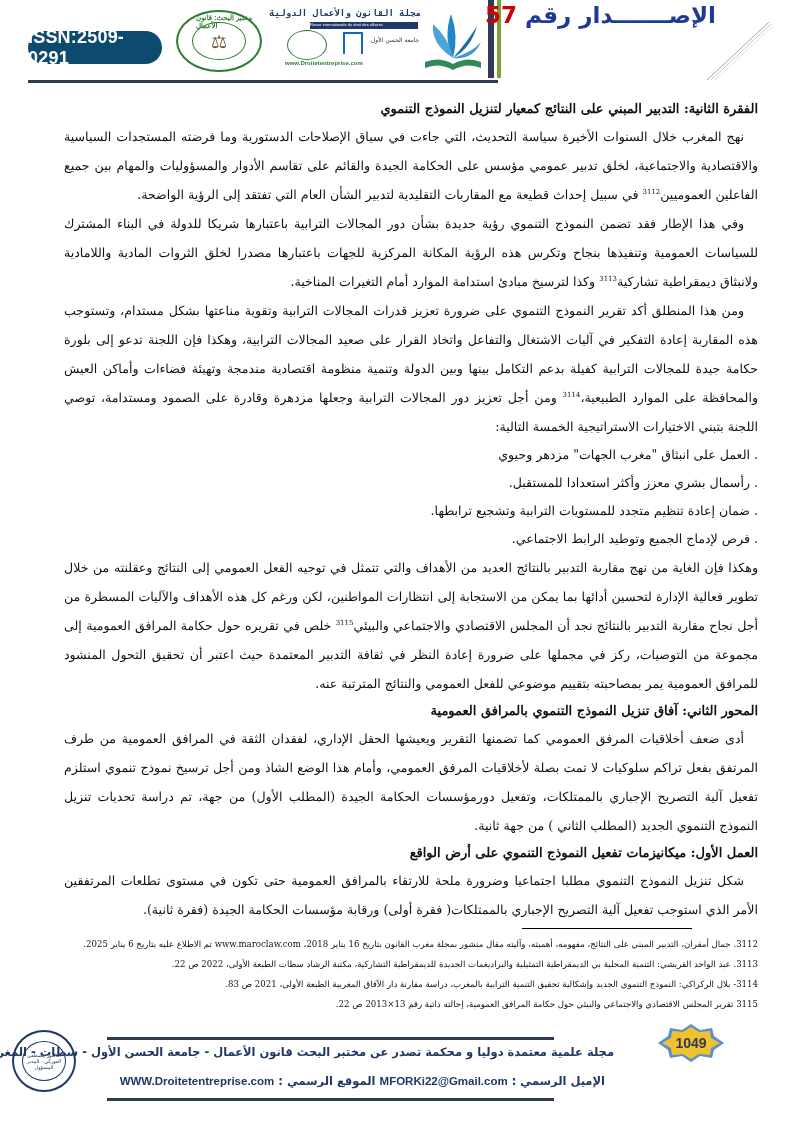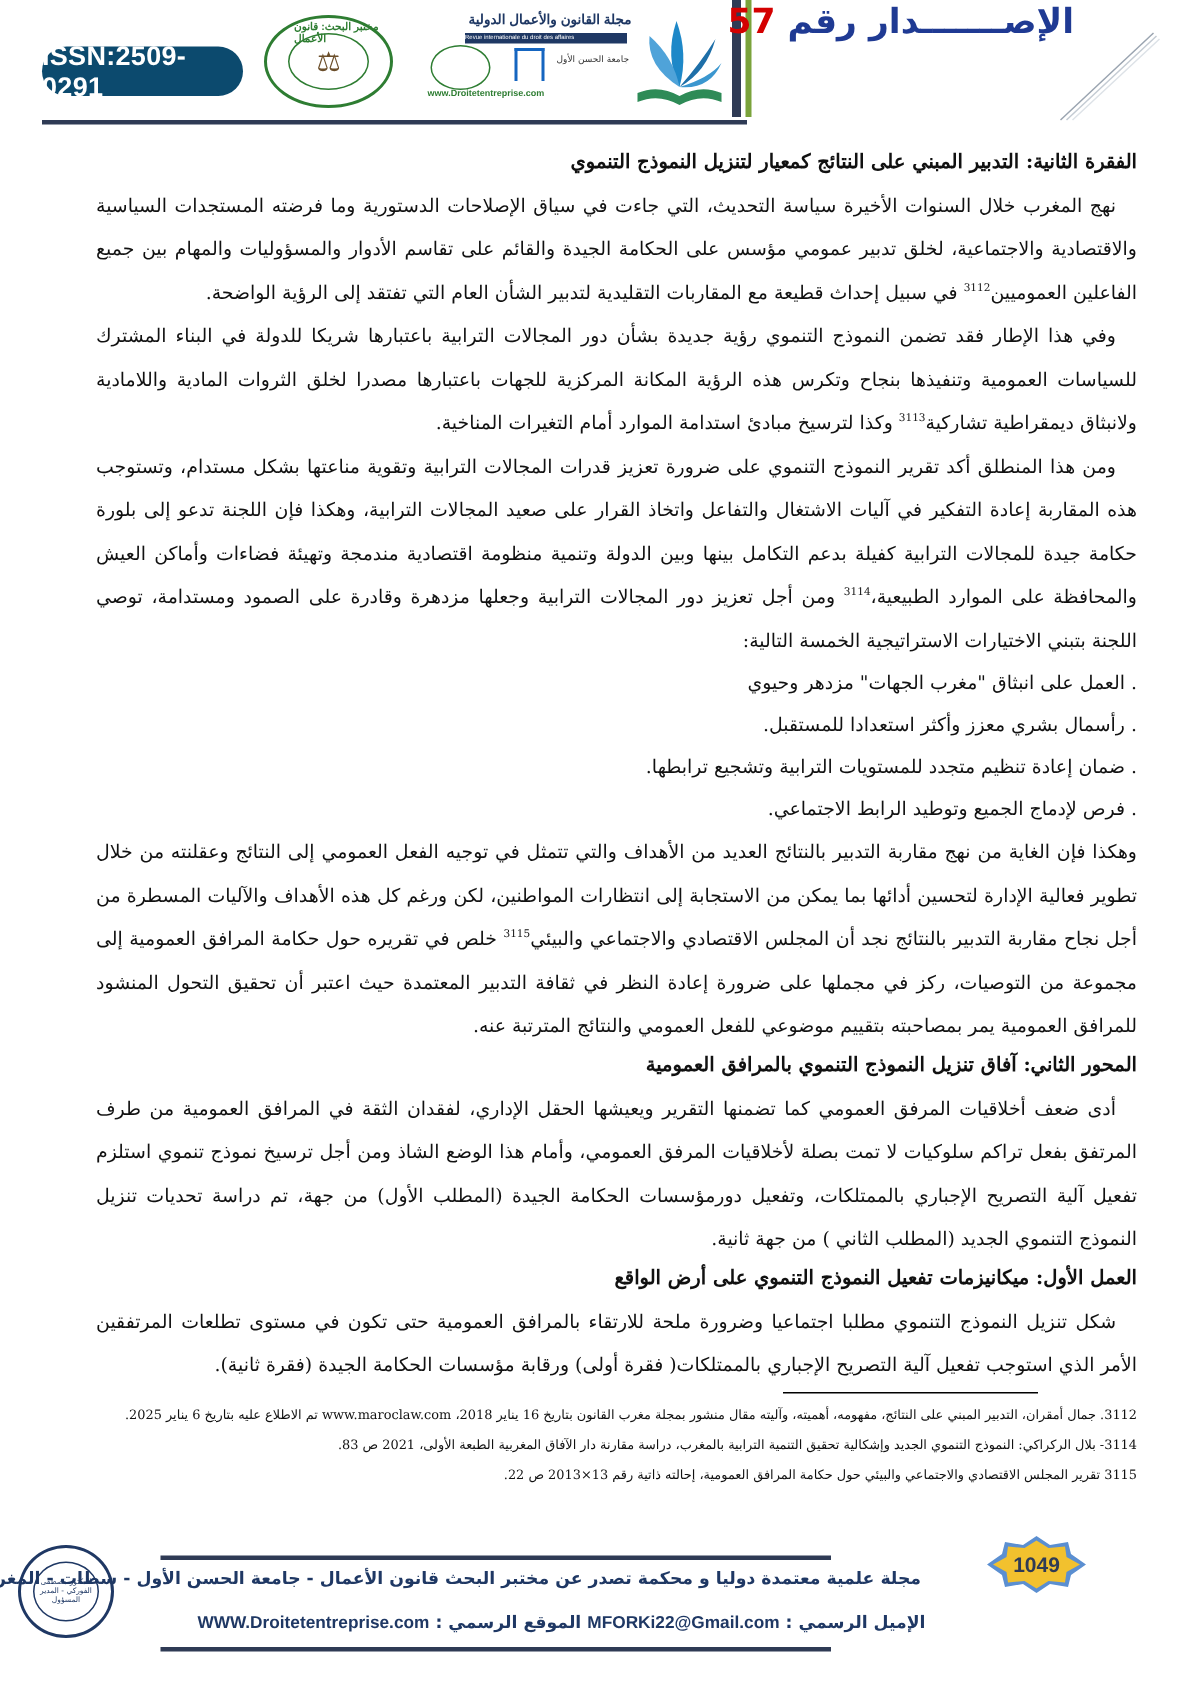--- a/index.html
+++ b/index.html
@@ -15,21 +15,21 @@
     display: flex; align-items: center; justify-content: center; letter-spacing: 0.2px;
   }
   .lab-logo {
     position: absolute; left: 176px; top: 10px; width: 86px; height: 62px;
     border: 2px solid #2e7d32; border-radius: 50%;
     display: flex; align-items: center; justify-content: center;
   }
   .lab-logo .inner { width: 54px; height: 38px; border: 1px solid #2e7d32; border-radius: 50%; display:flex; align-items:center; justify-content:center; font-size: 18px; color:#6b4e2a; }
   .lab-ring-text { position: absolute; font-family: "Liberation Sans", sans-serif; font-size: 7px; color:#2e7d32; font-weight: bold; }
   .journal-logo { position: absolute; left: 283px; top: 8px; width: 200px; height: 62px; }
-  .journal-title { position: absolute; right: 62px; top: 0; font-family: Liberation Sans, sans-serif; font-size: 9px; font-weight: bold; color: #1f3864; white-space: nowrap; direction: rtl; }
+  .journal-title { position: absolute; right: 62px; top: 0; font-family: Liberation Mono, monospace; font-size: 9px; font-weight: bold; color: #1f3864; white-space: nowrap; direction: rtl; }
   .journal-sub { position: absolute; left: 27px; top: 14px; width: 108px; height: 7px; background: #1f3864; color:#fff; font-size: 4px; font-family:"Liberation Sans",sans-serif; overflow:hidden; white-space:nowrap; }
   .journal-site { position: absolute; left: 2px; top: 52px; font-family: "Liberation Sans", sans-serif; font-size: 6px; font-weight: bold; color: #2e7d32; }
   .mini-logo { position:absolute; left:4px; top:22px; width:40px; height:30px; border:1px solid #2e7d32; border-radius:50%; }
   .uni-mark { position:absolute; left:60px; top:24px; width:20px; height:22px; border:2px solid #1565c0; border-bottom:none; }
   .uni-name { position:absolute; left:88px; top:28px; font-size:6px; color:#333; font-family:"DejaVu Sans",sans-serif; direction: rtl; }
   .book-icon { position: absolute; left: 140px; top: 0; width: 60px; height: 64px; }
   .vbar1 { position: absolute; left: 488px; top: 0; width: 6px; height: 78px; background: #2f3b55; }
   .vbar2 { position: absolute; left: 497px; top: 0; width: 4px; height: 78px; background: #7aa33b; }
   .issue-line {
     position: absolute; left: 516px; top: 2px; width: 200px; text-align: right; direction: rtl;
@@ -54,21 +54,21 @@
   
   .fn-rule { position: absolute; left: 522px; top: 928px; width: 170px; height: 1px; background: #000; }
   .footnotes { position: absolute; left: 64px; top: 934px; width: 694px; direction: rtl; font-size: 8.6px; line-height: 20px; }
 
   
   .footer-logo { position: absolute; left: 12px; top: 1030px; width: 64px; height: 62px; border: 2px solid #1f3864; border-radius: 50%; display:flex; align-items:center; justify-content:center; }
   .footer-logo .inner { width: 44px; height: 40px; border:1px solid #1f3864; border-radius: 50%; font-size: 5px; color:#1f3864; display:flex; align-items:center; justify-content:center; text-align:center; font-family:"DejaVu Sans",sans-serif; }
   .f-rule-top { position: absolute; left: 107px; top: 1037px; width: 447px; height: 3px; background: #2f3b55; }
   .f-rule-bot { position: absolute; left: 107px; top: 1098px; width: 447px; height: 3px; background: #2f3b55; }
   .footer-l1 { position: absolute; left: 107px; top: 1045px; width: 507px; text-align: right; direction: rtl; font-family: "DejaVu Sans", sans-serif; font-size: 11.5px; font-weight: bold; color: #1f3864; white-space: nowrap; }
-  .footer-l2 { position: absolute; left: 130px; top: 1074px; width: 475px; text-align: right; direction: rtl; font-family: "DejaVu Sans", sans-serif; font-size: 11.5px; font-weight: bold; color: #1f3864; white-space: nowrap; margin-left: 12px; }
+  .footer-l2 { position: absolute; left: 130px; top: 1074px; width: 475px; text-align: right; direction: rtl; font-family: "DejaVu Sans", sans-serif; font-size: 11.5px; font-weight: bold; color: #1f3864; white-space: nowrap; }
   .footer-l2 .latin { direction: ltr; unicode-bidi: embed; font-family: "Liberation Sans", sans-serif; }
   .page-badge { position: absolute; left: 658px; top: 1024px; width: 66px; height: 38px; }
   .page-badge svg { position: absolute; left: 0; top: 0; }
   .page-badge span { position: absolute; left: 0; top: 0; width: 66px; height: 38px; display: flex; align-items: center; justify-content: center; font-family: "Liberation Sans", sans-serif; font-weight: bold; font-size: 14px; color: #2f3b55; }
 </style>
 </head>
 <body>
 
 <div class="header">
   <div class="issn">ISSN:2509-0291</div>
@@ -130,20 +130,21 @@
   <h2>المحور الثاني: آفاق تنزيل النموذج التنموي بالمرافق العمومية</h2>
   <p>أدى ضعف أخلاقيات المرفق العمومي كما تضمنها التقرير ويعيشها الحقل الإداري، لفقدان الثقة في المرافق العمومية من طرف المرتفق بفعل تراكم سلوكيات لا تمت بصلة لأخلاقيات المرفق العمومي، وأمام هذا الوضع الشاذ ومن أجل ترسيخ نموذج تنموي استلزم تفعيل آلية التصريح الإجباري بالممتلكات، وتفعيل دورمؤسسات الحكامة الجيدة (المطلب الأول) من جهة، تم دراسة تحديات تنزيل النموذج التنموي الجديد (المطلب الثاني ) من جهة ثانية.</p>
 
   <h2>العمل الأول: ميكانيزمات تفعيل النموذج التنموي على أرض الواقع</h2>
   <p>شكل تنزيل النموذج التنموي مطلبا اجتماعيا وضرورة ملحة للارتقاء بالمرافق العمومية حتى تكون في مستوى تطلعات المرتفقين الأمر الذي استوجب تفعيل آلية التصريح الإجباري بالممتلكات( فقرة أولى) ورقابة مؤسسات الحكامة الجيدة (فقرة ثانية).</p>
 </div>
 
 <div class="fn-rule"></div>
 <div class="footnotes">
   <div>3112. جمال أمقران، التدبير المبني على النتائج، مفهومه، أهميته، وآليته مقال منشور بمجلة مغرب القانون بتاريخ 16 يناير 2018، www.maroclaw.com تم الاطلاع عليه بتاريخ 6 يناير 2025.</div>
+  <div>3113. عبد الواحد القريشي: التنمية المحلية بي الديمقراطية التمثيلية والبراديغمات الجديدة للديمقراطية التشاركية، مكتبة الرشاد سطات الطبعة الأولى، 2022 ص 22.</div>
   <div>3114- بلال الركراكي: النموذج التنموي الجديد وإشكالية تحقيق التنمية الترابية بالمغرب، دراسة مقارنة دار الآفاق المغربية الطبعة الأولى، 2021 ص 83.</div>
   <div>3115 تقرير المجلس الاقتصادي والاجتماعي والبيئي حول حكامة المرافق العمومية، إحالته ذاتية رقم 13×2013 ص 22.</div>
 </div>
 
 <div class="footer-logo">
   <div class="inner">الدكتور مصطفى الفوركي - المدير المسؤول</div>
 </div>
 
 <div class="f-rule-top"></div>
 <div class="footer-l1">مجلة علمية معتمدة دوليا و محكمة تصدر عن مختبر البحث قانون الأعمال - جامعة الحسن الأول - سطات - المغرب</div>

